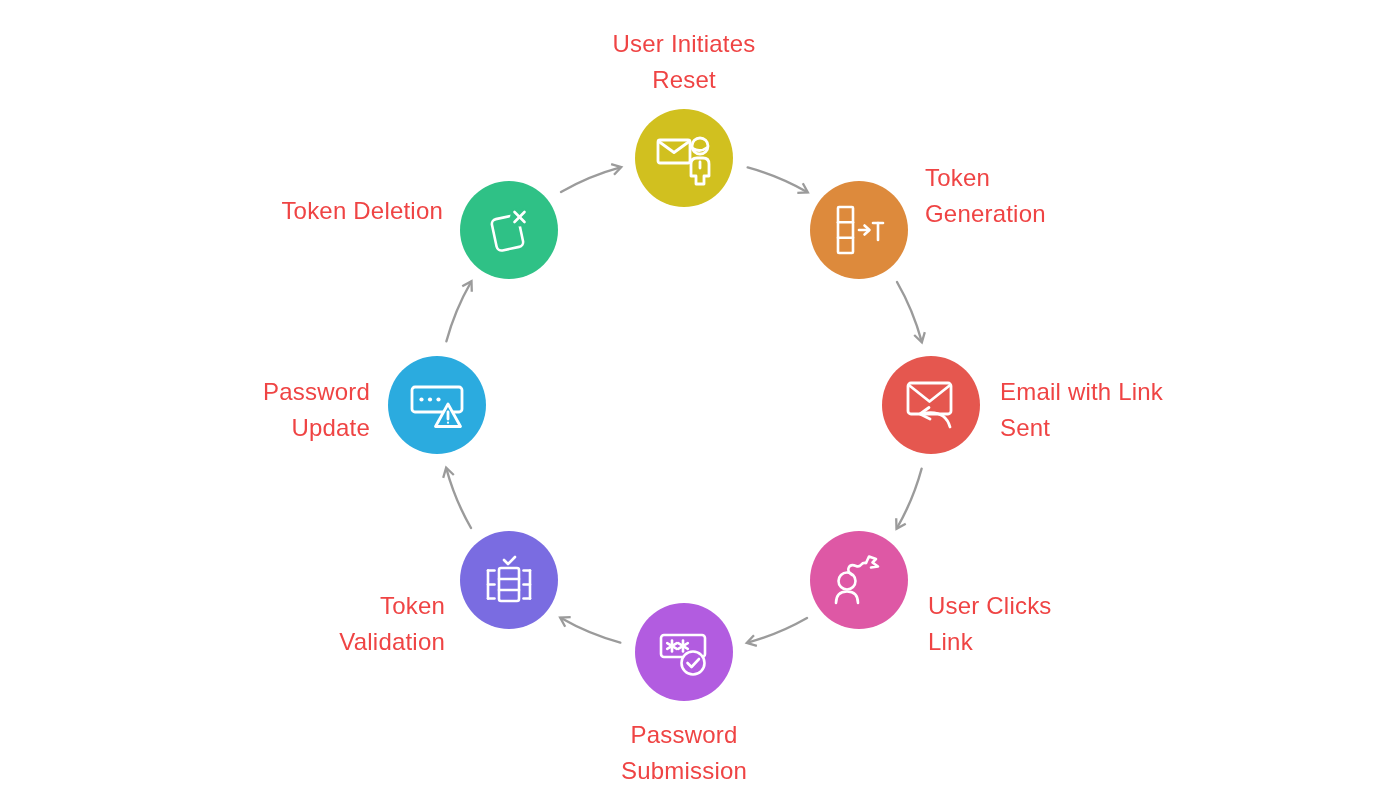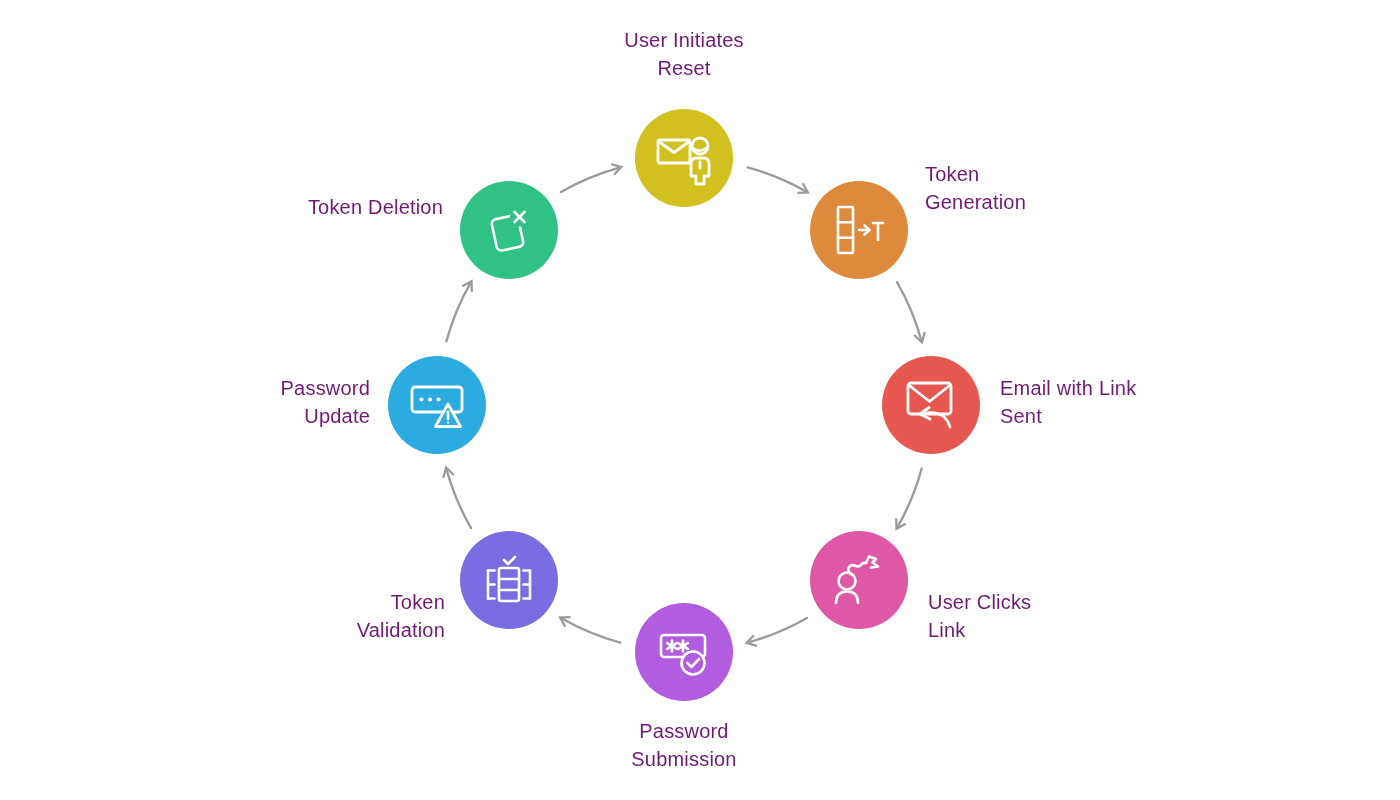--- a/index.html
+++ b/index.html
@@ -9,21 +9,21 @@
     font-family:"Liberation Sans", sans-serif;
   }
   #diagram{position:absolute;inset:0;}
   #arrow-layer{position:absolute;left:0;top:0;pointer-events:none;}
   .node{
     position:absolute;width:98px;height:98px;border-radius:50%;
     display:flex;align-items:center;justify-content:center;
   }
   .node svg{display:block;}
   .label{
-    position:absolute;font-size:20px;line-height:28px;color:#701a75;
+    position:absolute;font-size:24px;line-height:36px;color:#ef4444;
     white-space:pre-line;letter-spacing:0.2px;
   }
   .al-c{text-align:center;}
   .al-r{text-align:right;}
   
   #node-0{left:635px;top:109px;}
   #node-1{left:810px;top:181px;}
   #node-2{left:882px;top:356px;}
   #node-3{left:810px;top:531px;}
   #node-4{left:635px;top:603px;}

